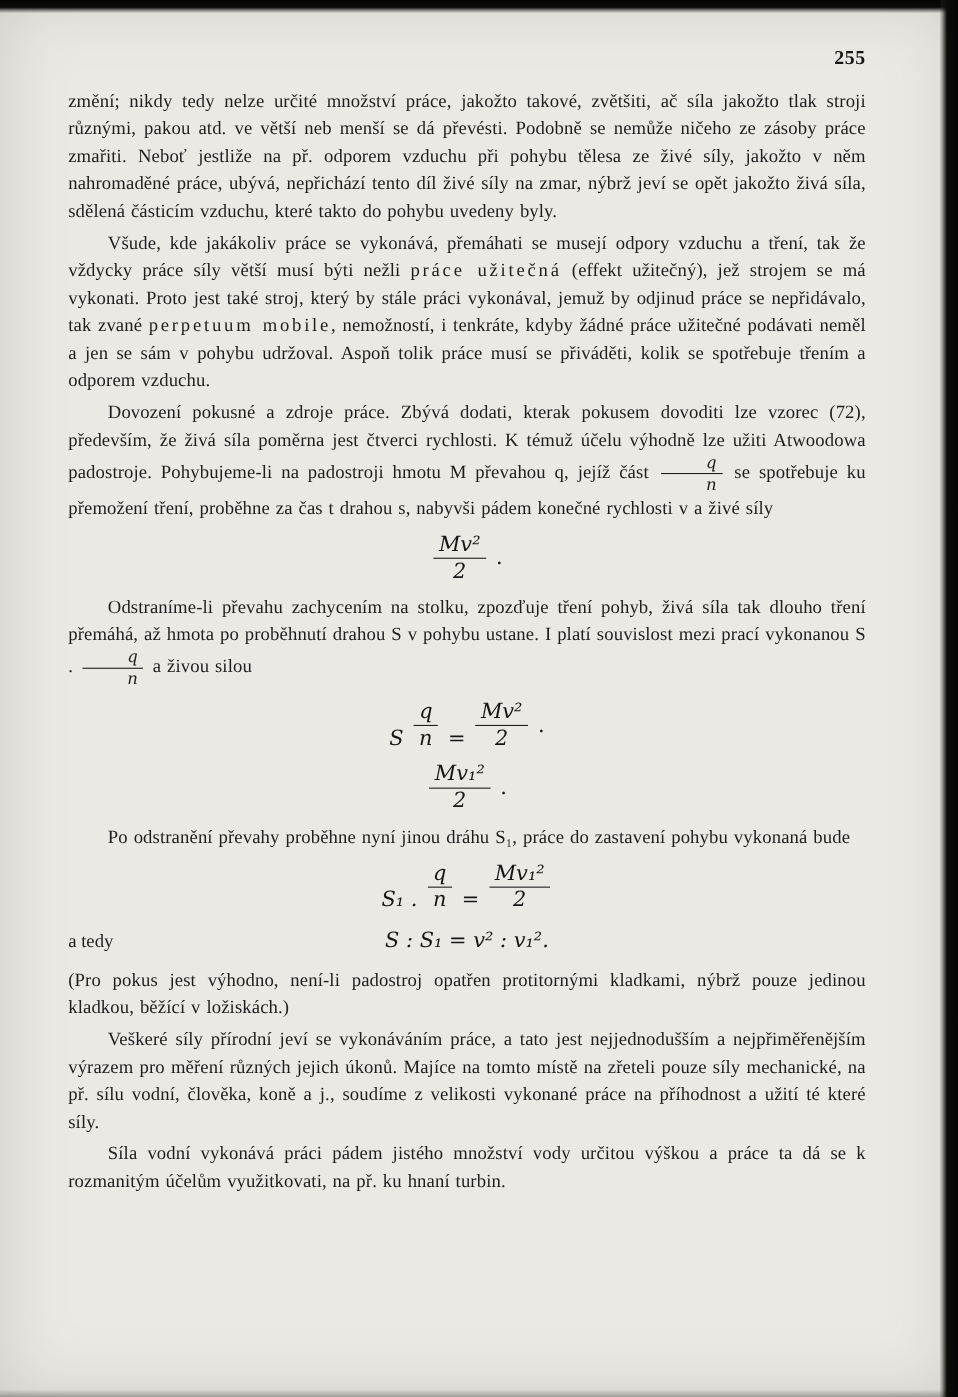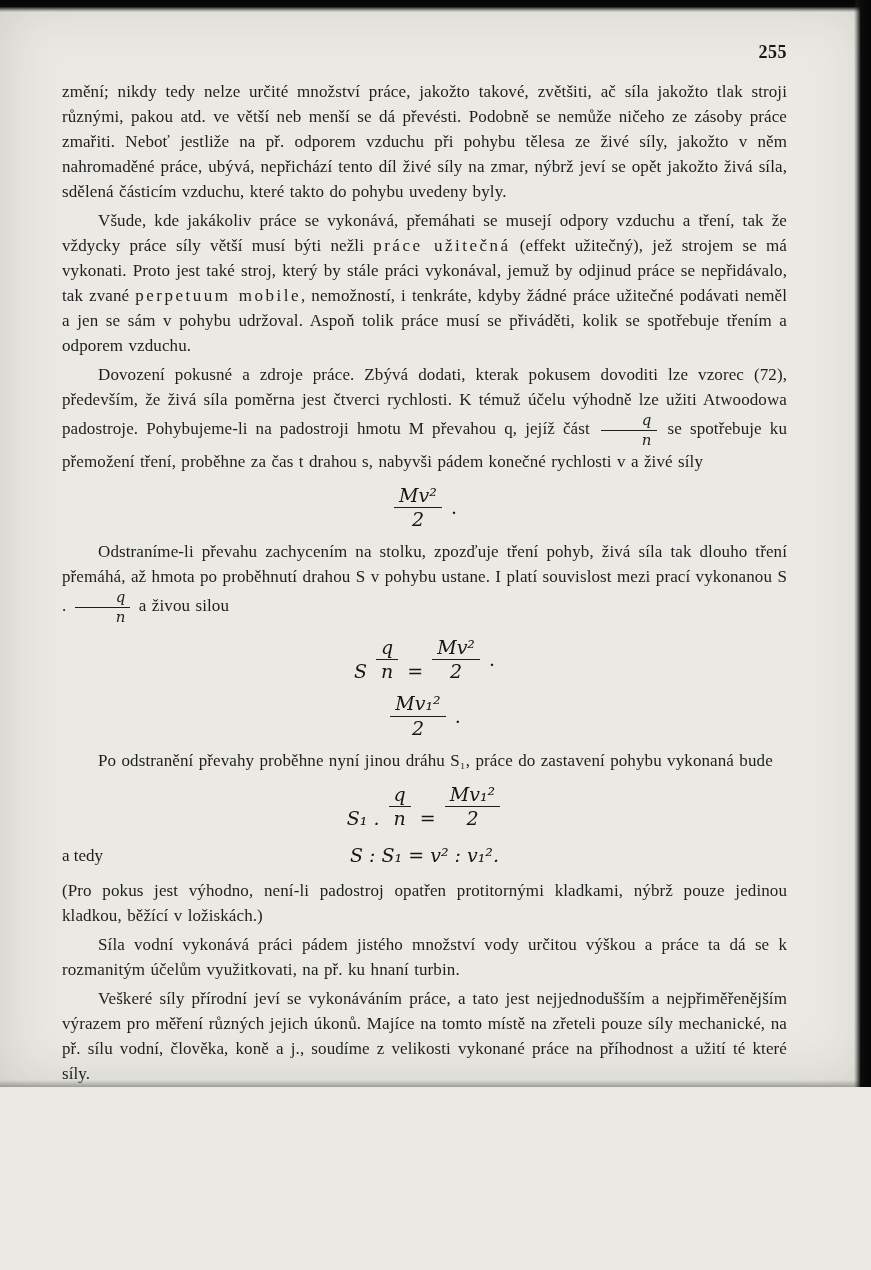--- a/index.html
+++ b/index.html
@@ -6,21 +6,21 @@
   html, body { width:871px; height:1270px; }
   body {
     background:#e9e8e3;
     font-family:"Liberation Serif","DejaVu Serif",serif;
     color:#1e1e1e;
     overflow:hidden;
     position:relative;
   }
   .page {
     position:relative;
-    width:871px; height:1087px;
+    width:871px; height:1270px;
     background:#eae9e4;
     box-shadow: inset 0 0 60px rgba(120,115,105,0.25);
   }
   .edge-top {
     position:absolute; top:0; left:0; right:0; height:12px; z-index:5;
     background:linear-gradient(180deg,#050505 0%,#0a0a09 55%,rgba(40,40,38,0.45) 80%,rgba(90,90,88,0) 100%);
   }
   .edge-right {
     position:absolute; top:0; right:0; bottom:0; width:17px; z-index:5;
     background:linear-gradient(270deg,#060606 0%,#0b0b0a 60%,rgba(40,40,38,0.4) 84%,rgba(90,90,88,0) 100%);
@@ -158,18 +158,18 @@
 
     <div class="atedy-row">
       <span class="atedy">a tedy</span>
       <div class="formula">
         <span>S : S₁ = v² : v₁².</span>
       </div>
     </div>
 
     <p class="noindent">(Pro pokus jest výhodno, není-li padostroj opatřen protitornými kladkami, nýbrž pouze jedinou kladkou, běžící v ložiskách.)</p>
 
+    <p>Veškeré síly přírodní jeví se vykonáváním práce, a tato jest nejjednodušším a nejpřiměřenějším výrazem pro měření různých jejich úkonů. Majíce na tomto místě na zřeteli pouze síly mechanické, na př. sílu vodní, člověka, koně a j., soudíme z velikosti vykonané práce na příhodnost a užití té které síly.</p>
+
     <p>Síla vodní vykonává práci pádem jistého množství vody určitou výškou a práce ta dá se k rozmanitým účelům využitkovati, na př. ku hnaní turbin.</p>
-
-    <p>Veškeré síly přírodní jeví se vykonáváním práce, a tato jest nejjednodušším a nejpřiměřenějším výrazem pro měření různých jejich úkonů. Majíce na tomto místě na zřeteli pouze síly mechanické, na př. sílu vodní, člověka, koně a j., soudíme z velikosti vykonané práce na příhodnost a užití té které síly.</p>
 
   </div>
 </div>
 
 </body></html>

